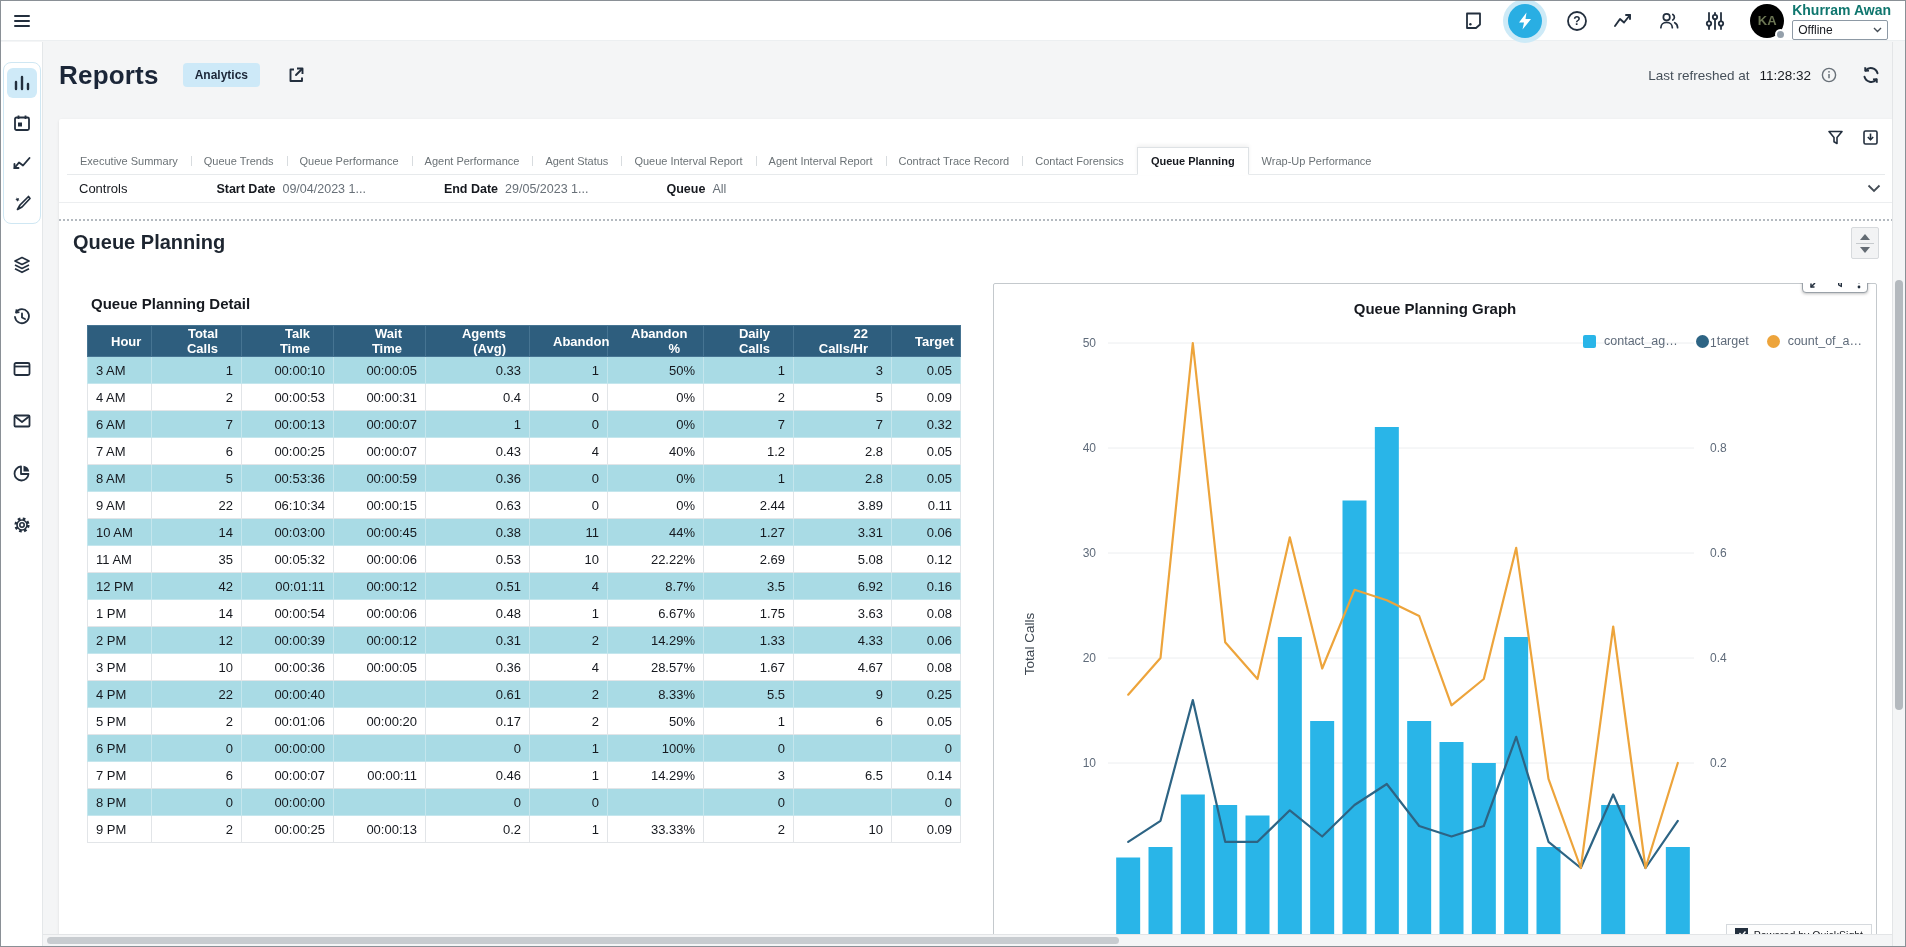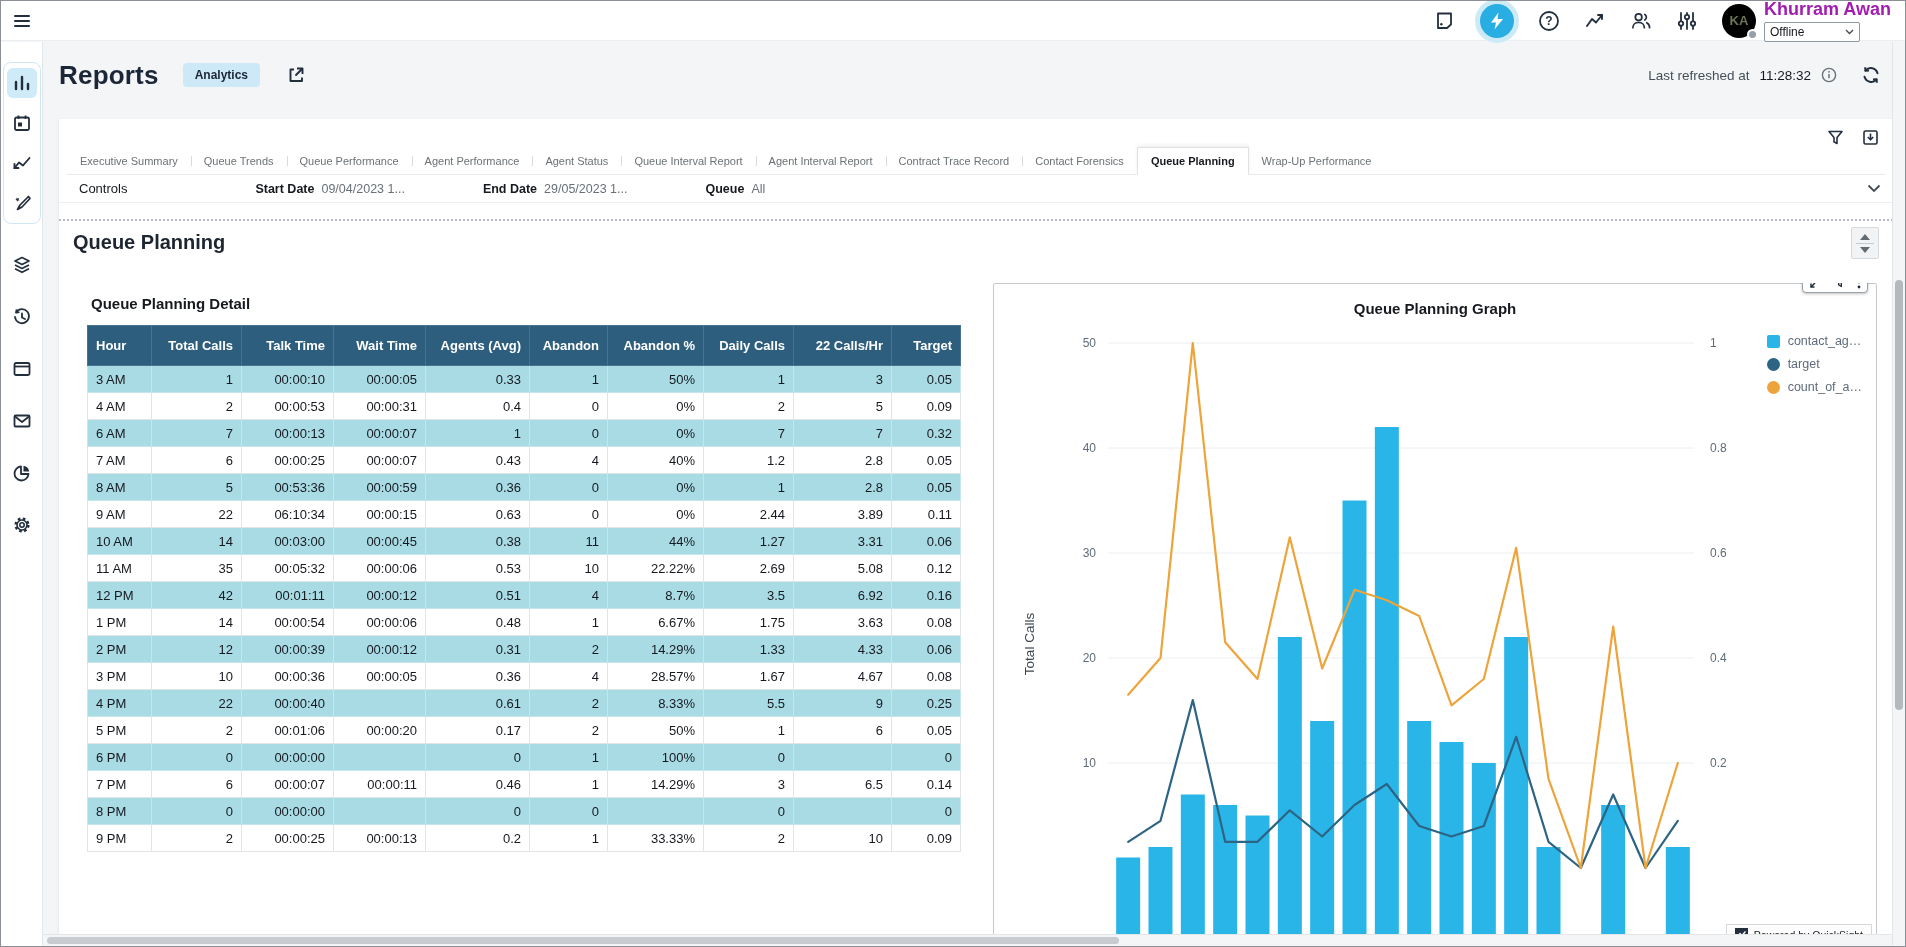--- a/index.html
+++ b/index.html
@@ -10,21 +10,21 @@
   
   .topbar { position:absolute; left:0; top:0; width:100%; height:40px; background:#fff; border-bottom:1px solid #eceff1; display:flex; align-items:center; z-index:30; }
   .hamburger { width:42px; display:flex; justify-content:center; cursor:pointer; }
   .topbar-right { margin-left:auto; display:flex; align-items:center; gap:24px; padding-right:14px; }
   .tb-icon { width:22px; height:22px; display:flex; align-items:center; justify-content:center; color:#232f3e; cursor:pointer; }
   .tb-icon.active-circle { width:34px; height:34px; border-radius:50%; background:#29aee3; color:#fff; box-shadow:0 0 0 5px #cdeaf7; }
   .user-cluster { display:flex; align-items:center; gap:8px; }
   .avatar { position:relative; width:34px; height:34px; border-radius:50%; background:#000000; color:#6b7553; font-weight:bold; font-size:13px; display:flex; align-items:center; justify-content:center; }
   .presence-dot { position:absolute; right:-2px; bottom:-2px; width:11px; height:11px; border-radius:50%; background:#95a0ab; border:2px solid #fff; }
   .user-meta { display:flex; flex-direction:column; gap:2px; }
-  .user-name { font-size:18px; font-weight:bold; color:#a21caf; }
+  .user-name { font-size:14px; font-weight:bold; color:#0f766e; }
   .presence-select { display:flex; align-items:center; justify-content:space-between; width:96px; height:20px; border:1px solid #8d99a5; border-radius:2px; font-size:12px; color:#16191f; padding:0 5px; background:#fff; cursor:pointer; }
 
   
   .sidebar { position:absolute; left:0; top:41px; bottom:0; width:42px; background:#fff; border-right:1px solid #e4e7e9; display:flex; flex-direction:column; align-items:center; z-index:20; }
   .side-group { margin-top:20px; border:1px solid #cfe7f3; border-radius:8px; padding:5px 3px; display:flex; flex-direction:column; gap:10px; background:#fff; }
   .side-item { width:30px; height:30px; border-radius:6px; display:flex; align-items:center; justify-content:center; color:#232f3e; cursor:pointer; }
   .side-item.active { background:#cfeaf8; }
   .side-rest { margin-top:26px; display:flex; flex-direction:column; gap:22px; align-items:center; }
 
   
@@ -61,33 +61,33 @@
   .stepper .tri-up { width:0; height:0; border-left:5px solid transparent; border-right:5px solid transparent; border-bottom:6px solid #636b73; }
   .stepper .tri-down { width:0; height:0; border-left:5px solid transparent; border-right:5px solid transparent; border-top:6px solid #636b73; }
   .stepper .sep { width:18px; height:1px; background:#c6cacd; }
 
   .panels { position:absolute; left:26px; right:16px; top:164px; bottom:0; display:flex; gap:16px; overflow:hidden; }
 
   
   .panel-table { width:892px; padding:12px 6px 0 2px; }
   .panel-table-title { font-size:15px; font-weight:bold; color:#16191f; padding-left:4px; }
   table.qp { border-collapse:collapse; table-layout:fixed; margin-top:13px; width:873px; }
-  table.qp th { background:#2e5e7e; color:#fff; font-size:13px; font-weight:bold; height:40px; border:1px solid #467492; padding:0 8px; }
+  table.qp th { background:#2e5e7e; color:#fff; font-size:13px; font-weight:bold; height:16px; border:1px solid #467492; padding:0 23px; }
   table.qp th:first-child { text-align:left; }
   table.qp th:not(:first-child) { text-align:right; }
   table.qp td { font-size:13px; color:#16191f; height:27px; border:1px solid #e2e5e8; padding:0 8px; background:#fff; }
   table.qp tr.alt td { background:#a9dbe5; border-color:#c4e6ed; }
   table.qp td.num { text-align:right; }
 
   
   .panel-chart { position:relative; flex:1; border:1px solid #c4c9cd; border-radius:2px; background:#fff; margin-top:0; overflow:visible; }
   .chart-toolbar { position:absolute; top:-13px; right:8px; background:#fff; border:1px solid #9aa1a8; border-radius:4px; box-shadow:0 1px 3px rgba(0,0,0,0.25); display:flex; align-items:center; padding:3px 6px; gap:10px; z-index:6; color:#232f3e; }
   .chart-toolbar .ct { cursor:pointer; display:flex; }
   .chart-title { position:absolute; top:16px; left:0; width:100%; text-align:center; font-size:15px; font-weight:bold; color:#16191f; }
-  .legend { position:absolute; top:50px; right:14px; display:flex; flex-direction:column; gap:9px; z-index:5; }
+  .legend { position:absolute; top:50px; right:14px; display:flex; flex-direction:row; gap:18px; z-index:5; }
   .legend-item { display:flex; align-items:center; gap:8px; font-size:12.5px; color:#5f6b7a; cursor:pointer; }
   .sw { width:13px; height:13px; flex:0 0 13px; }
   .sw.square { border-radius:2px; }
   .sw.circle { border-radius:50%; }
   .powered { position:absolute; top:640px; right:4px; display:flex; align-items:center; gap:6px; background:#fdfdfd; border:1px solid #d5d9dd; padding:3px 8px; font-size:10.5px; color:#16191f; }
   .powered .pb-logo { width:13px; height:13px; background:#232f3e; display:flex; align-items:center; justify-content:center; }
 
   
   .vscroll { position:absolute; right:0; top:41px; bottom:0; width:13px; background:#f4f5f6; border-left:1px solid #e3e5e7; z-index:40; }
   .vscroll .thumb { position:absolute; left:2px; width:8px; top:238px; height:430px; border-radius:4px; background:#b4b9be; }
@@ -306,21 +306,21 @@
         <div class="tab">Queue Interval Report</div>
         <div class="tab">Agent Interval Report</div>
         <div class="tab">Contract Trace Record</div>
         <div class="tab">Contact Forensics</div>
         <div class="tab active">Queue Planning</div>
         <div class="tab">Wrap-Up Performance</div>
       </div>
 
     <div class="controls-row">
       <span class="controls-label">Controls</span>
-      <span id="controls-filters" style="display:flex;margin-left:39px;">
+      <span id="controls-filters" style="display:flex;">
           <span class="ctrl">
             <span class="ctrl-name">Start Date</span>
             <span class="ctrl-value">09/04/2023 1...</span>
           </span>
           <span class="ctrl">
             <span class="ctrl-name">End Date</span>
             <span class="ctrl-value">29/05/2023 1...</span>
           </span>
           <span class="ctrl">
             <span class="ctrl-name">Queue</span>

